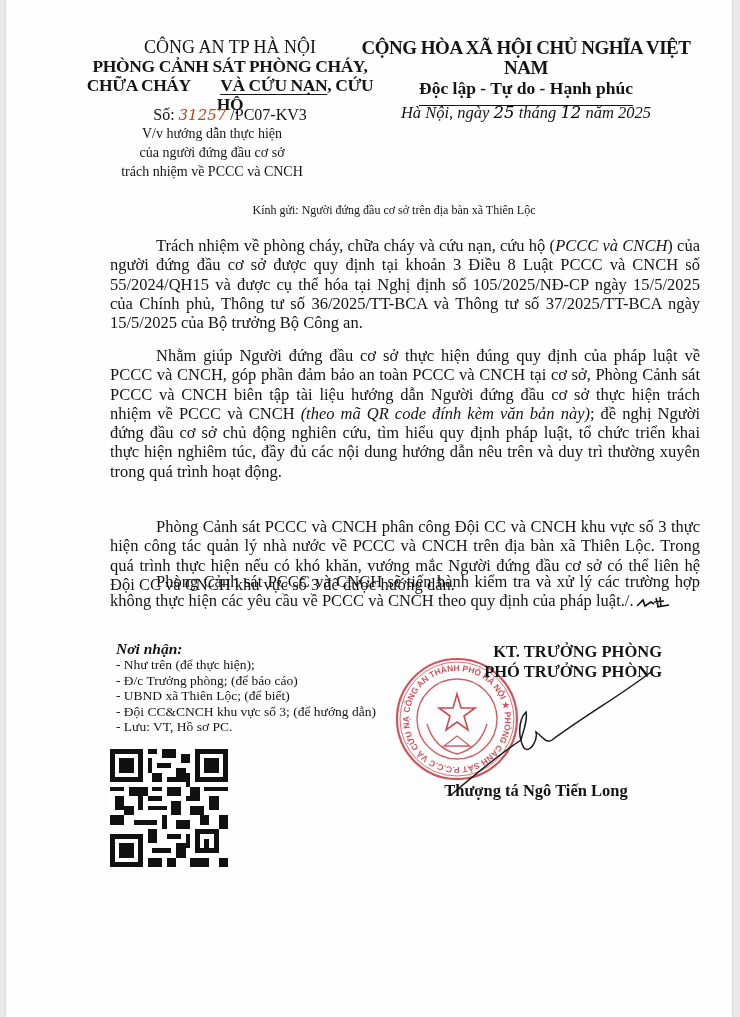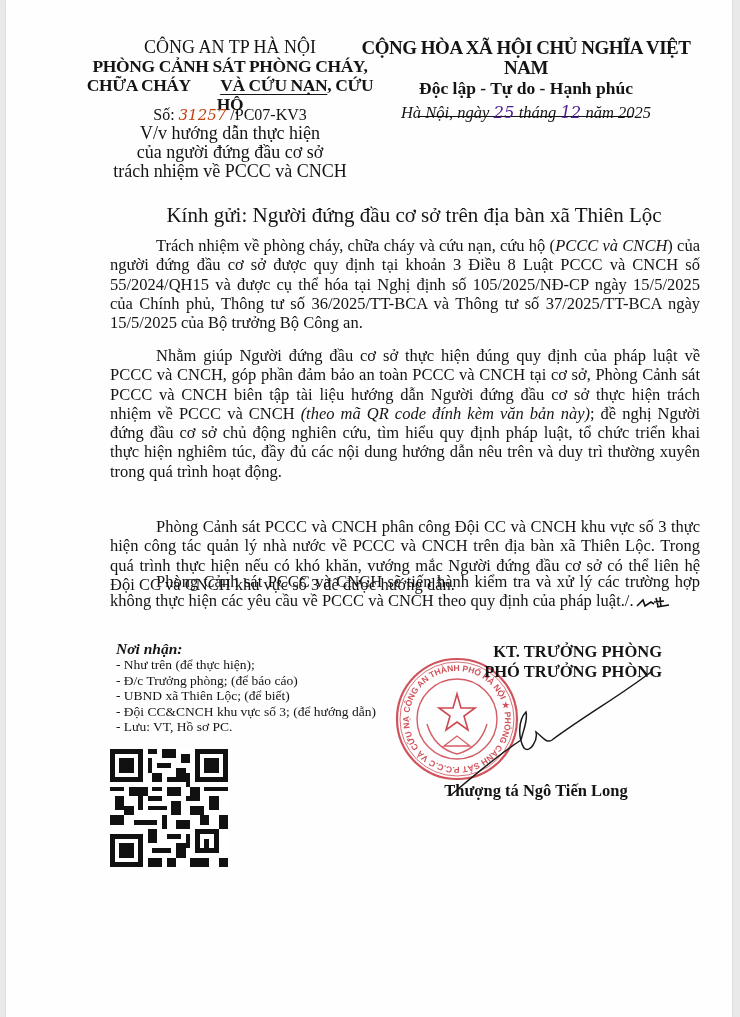--- a/index.html
+++ b/index.html
@@ -14,30 +14,30 @@
   }
   .abs { position: absolute; }
   .center { text-align: center; }
   .hdr-left { left: 74px; top: 38px; width: 300px; }
   .hdr-left .l1 { font-size: 18px; line-height: 19px; }
   .hdr-left .l2 { font-size: 17.5px; font-weight: bold; line-height: 19px; letter-spacing: -0.4px; }
   .hdr-left .l3 { font-size: 17.5px; font-weight: bold; line-height: 19px; letter-spacing: -0.4px; }
   .hdr-left .ul { text-decoration: underline; text-underline-offset: 3px; margin-left: 26px; }
   .so-line { left: 74px; top: 105px; width: 300px; font-size: 16px; line-height: 19px; }
   .so-num { font-family: "DejaVu Serif", serif; font-style: italic; color: #c2410c; font-size: 15px; }
-  .vv { left: 74px; top: 124px; width: 300px; font-size: 18px; line-height: 19px; }
+  .vv { left: 56px; top: 124px; width: 300px; font-size: 14px; line-height: 19px; }
 
   .hdr-right { left: 355px; top: 38px; width: 330px; }
   .hdr-right .r1 { font-size: 19px; font-weight: bold; line-height: 20px; letter-spacing: -0.5px; text-align: center; }
   .hdr-right .r2 { font-size: 17.5px; font-weight: bold; line-height: 20px; }
-  .hdr-right .r2 span { border-bottom: 1.3px solid #141414; padding-bottom: 18px; text-align: center; }
+  .hdr-right .r2 span { border-bottom: 1.3px solid #141414; padding-bottom: 7px; text-align: center; }
   .date { left: 355px; top: 103px; width: 330px; font-size: 16.5px; font-style: italic; }
-  .hand { font-family: "DejaVu Serif", serif; font-style: italic; color: #4c1d95; }
+  .hand { font-family: "DejaVu Serif", serif; font-style: italic; color: #000000; }
 
-  .kinh-gui { left: 108px; top: 203px; width: 600px; font-size: 21px; text-align: center; font-family: Liberation Serif, serif; }
+  .kinh-gui { left: 88px; top: 203px; width: 600px; font-size: 12px; text-align: center; font-family: Liberation Serif, serif; }
   .body-text { left: 104px; width: 590px; font-size: 16.5px; line-height: 19.3px; text-align: justify; }
   .body-text p { margin: 0; text-indent: 46px; }
   .p1 { top: 236px; }
   .p2 { top: 346px; }
   .p3 { top: 517px; }
   .p4 { top: 572px; }
   .initials { display: inline-block; width: 40px; height: 16px; vertical-align: -4px; }
 
   .noi-nhan { left: 110px; top: 640px; width: 300px; font-size: 13.5px; line-height: 15.6px; }
   .noi-nhan .title { font-weight: bold; font-style: italic; font-size: 15.5px; line-height: 17px; }

